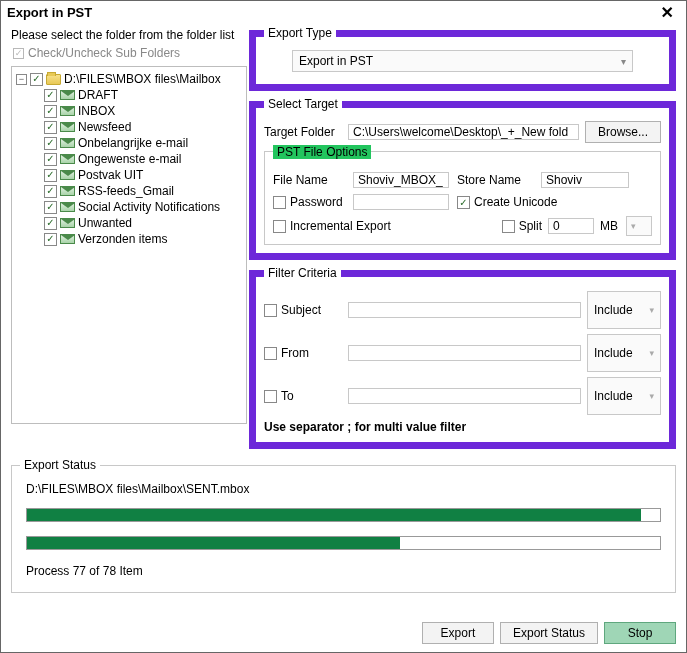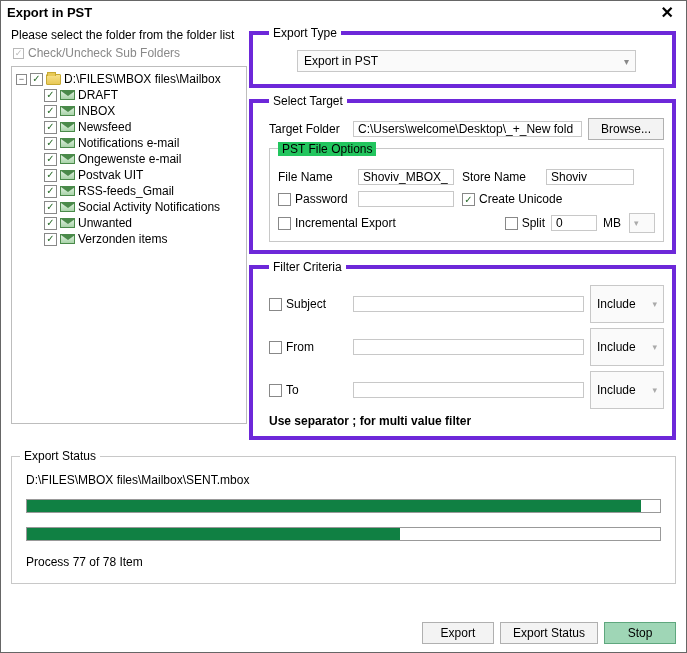--- a/index.html
+++ b/index.html
@@ -116,22 +116,22 @@
   }
   .mail-icon::after{
     content:"";
     position:absolute;
     left:0;top:0;
     border-left:7px solid transparent;
     border-right:7px solid transparent;
     border-top:5px solid #4a8a4a;
   }
   fieldset {
-    border: 4px solid #6d28d9;
-    padding: 6px 8px 8px 16px;
+    border: 7px solid #6d28d9;
+    padding: 6px 8px 8px 8px;
     margin-bottom: 6px;
     position: relative;
   }
   legend {
     padding: 0 4px;
     font-size: 12px;
   }
   .select-box {
     border: 1px solid #c8c8c8;
     height: 22px;
@@ -308,21 +308,21 @@
             <span>INBOX</span>
           </div>
           <div class="tree-row child">
             <span class="cb checked"></span>
             <span class="mail-icon"></span>
             <span>Newsfeed</span>
           </div>
           <div class="tree-row child">
             <span class="cb checked"></span>
             <span class="mail-icon"></span>
-            <span>Notifications e-mail</span>
+            <span>Onbelangrijke e-mail</span>
           </div>
           <div class="tree-row child">
             <span class="cb checked"></span>
             <span class="mail-icon"></span>
             <span>Ongewenste e-mail</span>
           </div>
           <div class="tree-row child">
             <span class="cb checked"></span>
             <span class="mail-icon"></span>
             <span>Postvak UIT</span>

